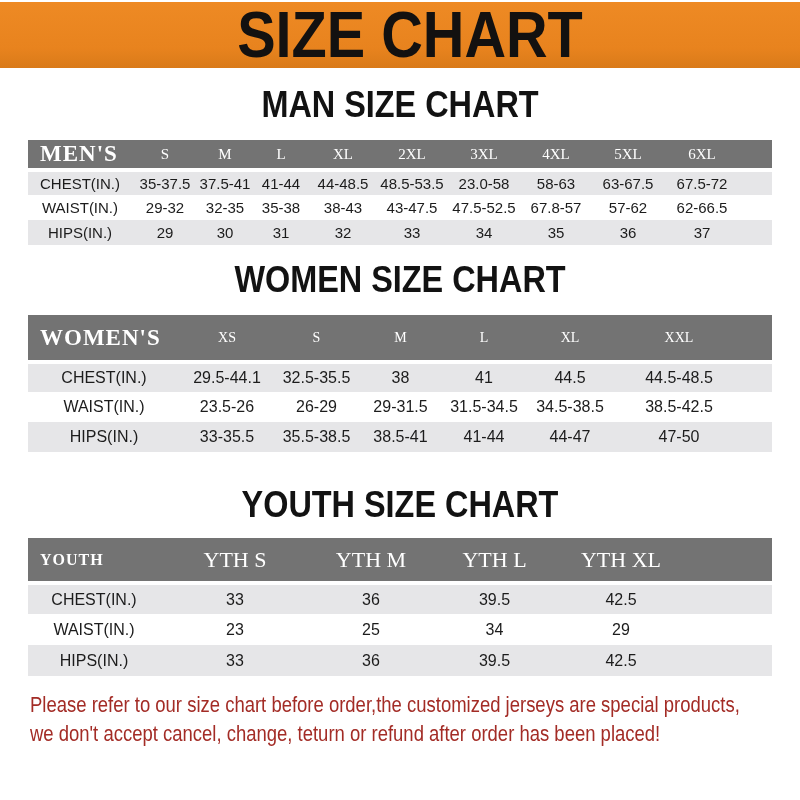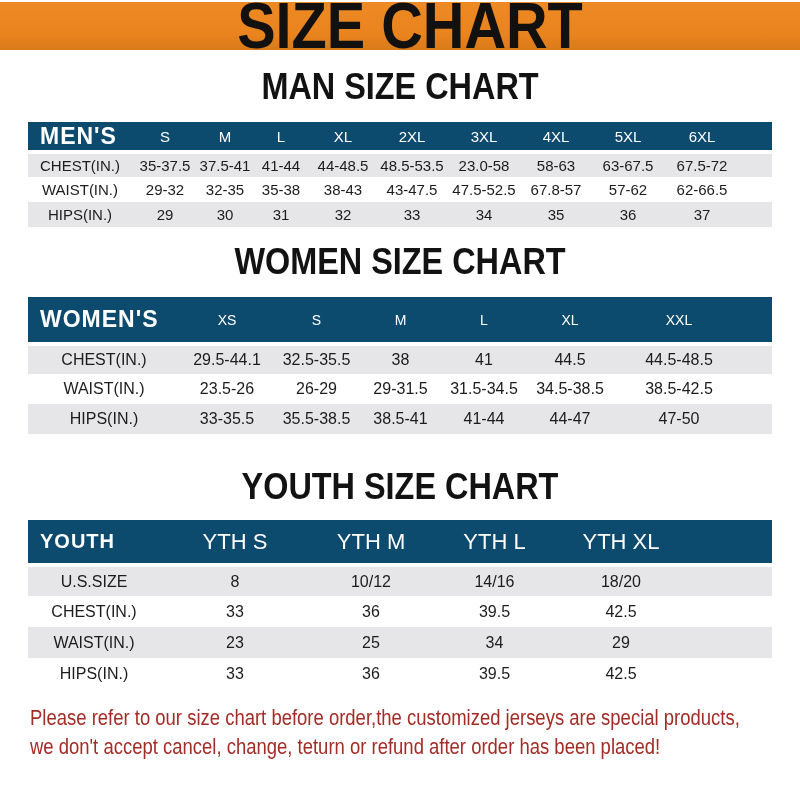--- a/index.html
+++ b/index.html
@@ -1,21 +1,21 @@
 <!DOCTYPE html>
 <html><head>
 <meta charset="utf-8">
 <style>
   * { margin:0; padding:0; box-sizing:border-box; }
   html,body { width:800px; background:#ffffff; font-family:"Liberation Sans", sans-serif; }
   body { height:800px; overflow:hidden; }
 
   
   .banner {
-    margin-top:2px; height:48px; width:100%;
+    margin-top:2px; height:66px; width:100%;
     background:linear-gradient(#ee8a24 0%, #e8831e 70%, #d97a19 100%);
     display:flex; align-items:center; justify-content:center;padding-left:20px;
   }
   .banner-title {
     font-size:64px; font-weight:bold; color:#131110;
     transform:scaleX(0.9); letter-spacing:0px; line-height:1;
   }
 
   
   .section-heading {
@@ -24,22 +24,22 @@
   }
   #sec-men  .section-heading { margin:16px 0 14px; }
   #sec-women .section-heading { margin:14px 0 14px; }
   #sec-youth .section-heading { margin:32px 0 12px; }
 
   
   table.size-table {
     width:744px; margin:0 auto; border-collapse:collapse; table-layout:fixed;
   }
   table.size-table thead th {
-    background:#0c4a6e; color:#ffffff; border-bottom:4px solid #ffffff;
-    font-weight:normal; text-align:center; vertical-align:middle;
+    background:#737373; color:#ffffff; border-bottom:4px solid #ffffff;
+    font-weight:normal; text-align:center; vertical-align:middle;font-family:Liberation Serif, serif;
   }
   table.size-table thead th.corner {
     font-weight:bold; text-align:left; padding-left:12px; letter-spacing:1px;
   }
   table.size-table tbody tr:nth-child(odd) { background:#e6e6e8; }
   table.size-table tbody tr:nth-child(even){ background:#ffffff; }
   table.size-table tbody th, table.size-table tbody td {
     font-weight:normal; text-align:center; vertical-align:middle; color:#1c1c1c;
   }
 
@@ -50,21 +50,21 @@
   .men   tbody th, .men tbody td { font-size:15px; }
 
   .women thead tr { height:47px; }
   .women thead th { font-size:14px; }
   .women thead th.corner { font-size:23px; }
   .women tbody tr { height:30px; }
   .women tbody th, .women tbody td { font-size:16px; }
 
   .youth thead tr { height:45px; }
   .youth thead th { font-size:22px; }
-  .youth thead th.corner { font-size:20px;margin-top:30px; }
+  .youth thead th.corner { font-size:16px;margin-top:30px; }
   .youth tbody tr { height:31px; }
   .youth tbody th, .youth tbody td { font-size:16px; }
 
   
   .disclaimer { margin:14px 0 0 30px; color:#a32c26; }
   .disclaimer .line {
     font-size:22px; line-height:29px; white-space:nowrap;
     transform:scaleX(0.84); transform-origin:left center;
   }
 </style>
@@ -226,28 +226,20 @@
           <th class="corner">YOUTH</th>
           <th class="size-h">YTH S</th>
           <th class="size-h">YTH M</th>
           <th class="size-h">YTH L</th>
           <th class="size-h">YTH XL</th>
           <th class="spacer"></th>
         </tr>
       </thead>
     <tbody>
         <tr>
-          <th class="row-label">U.S.SIZE</th>
-          <td>8</td>
-          <td>10/12</td>
-          <td>14/16</td>
-          <td>18/20</td>
-          <td class="spacer"></td>
-        </tr>
-        <tr>
           <th class="row-label">CHEST(IN.)</th>
           <td>33</td>
           <td>36</td>
           <td>39.5</td>
           <td>42.5</td>
           <td class="spacer"></td>
         </tr>
         <tr>
           <th class="row-label">WAIST(IN.)</th>
           <td>23</td>

